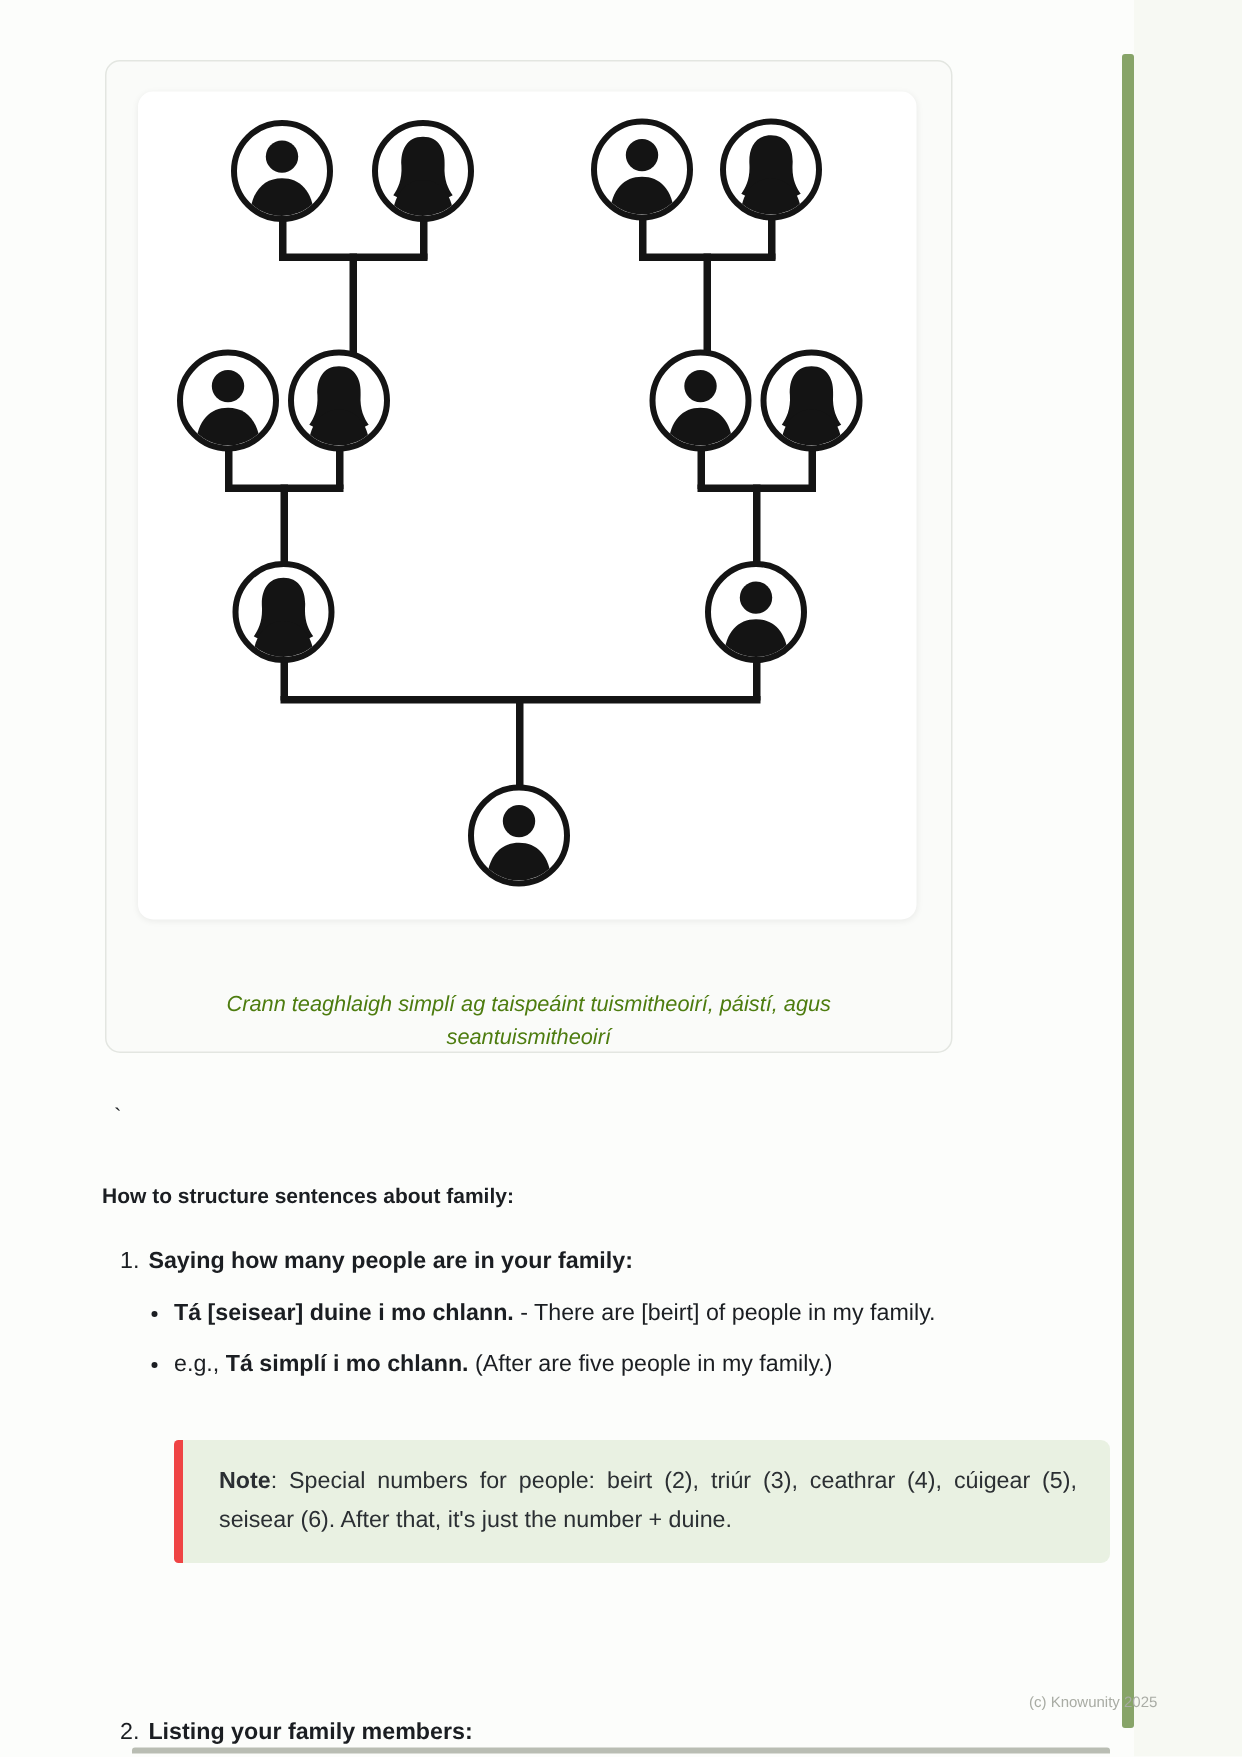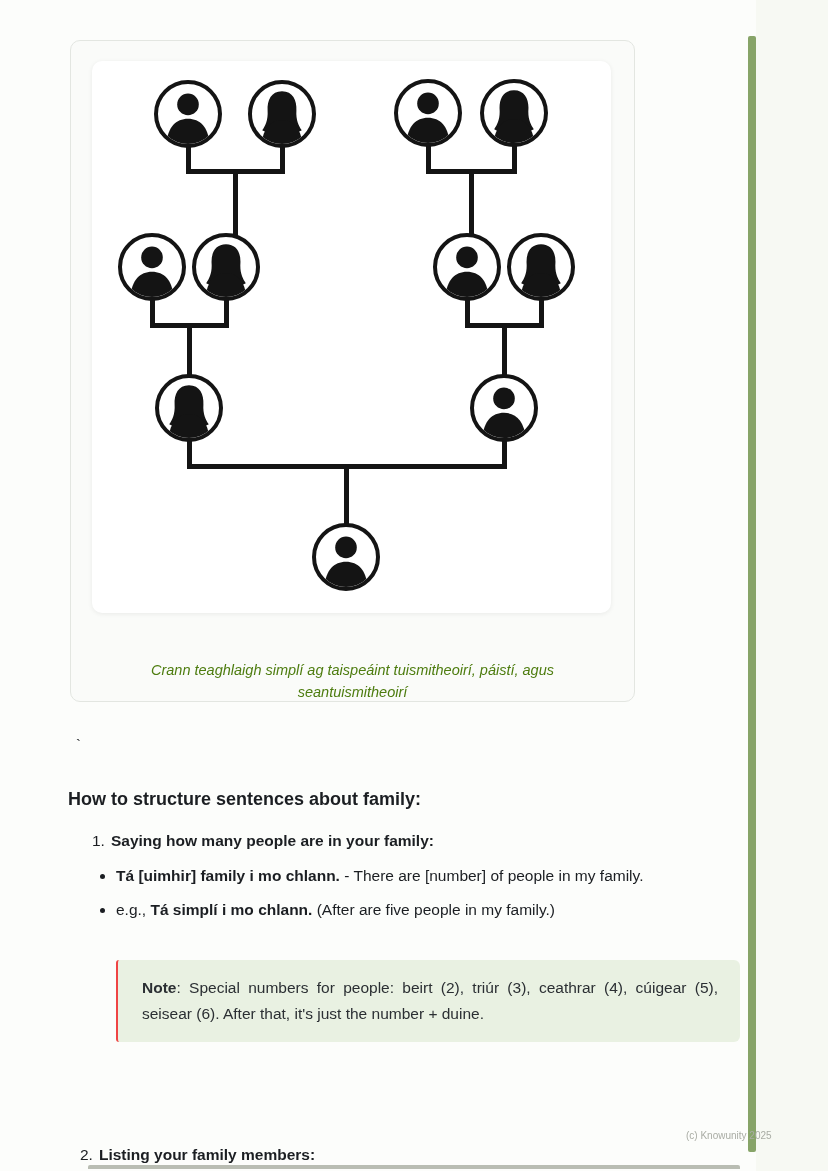--- a/index.html
+++ b/index.html
@@ -49,42 +49,42 @@
     font-size:14.5px; line-height:1.5; color:#4d7c0f;margin-top:35px;
   }
 
   .stray {
     position:absolute; left:76px; top:736px;
     font-size:15px; color:#1b1e22;
   }
 
   .section-heading {
     position:absolute; left:68px; top:789px;
-    font-size:18px; font-weight:bold;
+    font-size:14px; font-weight:bold;
   }
 
   .olist-item { position:absolute; font-size:15.5px; }
   .olist-item .num { font-weight:normal; margin-right:6px; }
   .olist-item .title { font-weight:bold; }
-  .item-1 { left:92px; top:832px; }
+  .item-1 { left:80px; top:832px; }
   .item-2 { left:80px; top:1146px; }
 
   ul.bullets {
     position:absolute; left:98px; top:864px; width:600px;
     margin:0; padding:0 0 0 18px;
     font-size:15.5px; line-height:1.5;
   }
   ul.bullets li { margin-bottom:11px; width:567px; }
   .b { font-weight:bold; }
 
   .note-box {
     position:absolute; left:116px; top:960px; width:624px;
     box-sizing:border-box;
     background:#e9f1e2;
-    border-left:2px solid #ef4444;
+    border-left:6px solid #ef4444;
     border-radius:3px 6px 6px 3px;
     padding:15px 22px 15px 24px;
   }
   .note-box p {
     margin:0; font-size:15.5px; line-height:1.67; color:#2b2f33;
     text-align:justify;
   }
 
   .watermark {
     position:absolute; left:686px; top:1130px;
@@ -207,21 +207,21 @@
 <div class="stray">`</div>
 
 <div class="section-heading">How to structure sentences about family:</div>
 
 <div class="olist-item item-1">
   <span class="num">1.</span><span class="title">Saying how many people are in your family:</span>
 </div>
 
 <ul class="bullets">
   <li>
-    <span class="b">Tá [uimhir] family i mo chlann.</span><span> - There are [number] of people in my family.</span>
+    <span class="b">Tá [seisear] duine i mo chlann.</span><span> - There are [beirt] of people in my family.</span>
   </li>
   <li>
     <span>e.g., </span><span class="b">Tá simplí i mo chlann.</span><span> (After are five people in my family.)</span>
   </li>
 </ul>
 
 <div class="note-box">
   <p>
     <span class="b">Note</span><span>: Special numbers for people: beirt (2), triúr (3), ceathrar (4), cúigear (5), seisear (6). After that, it's just the number + duine.</span>
   </p>

